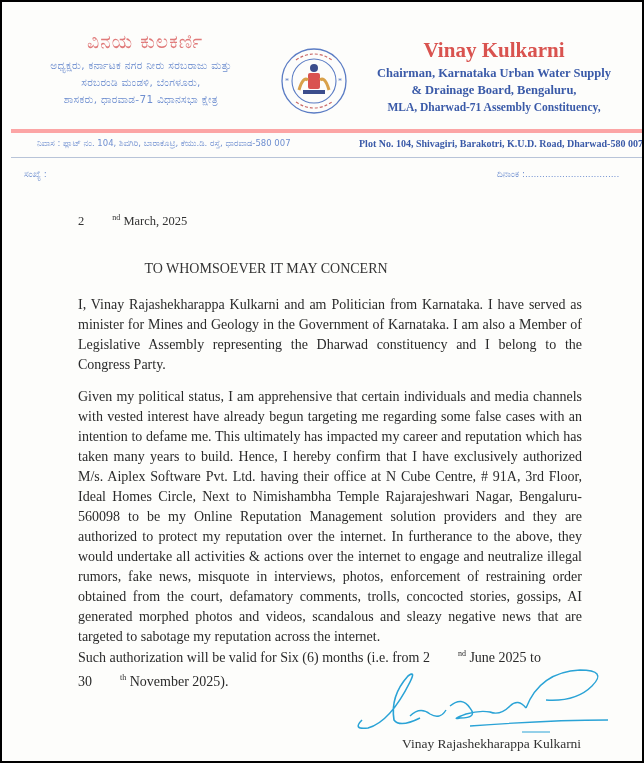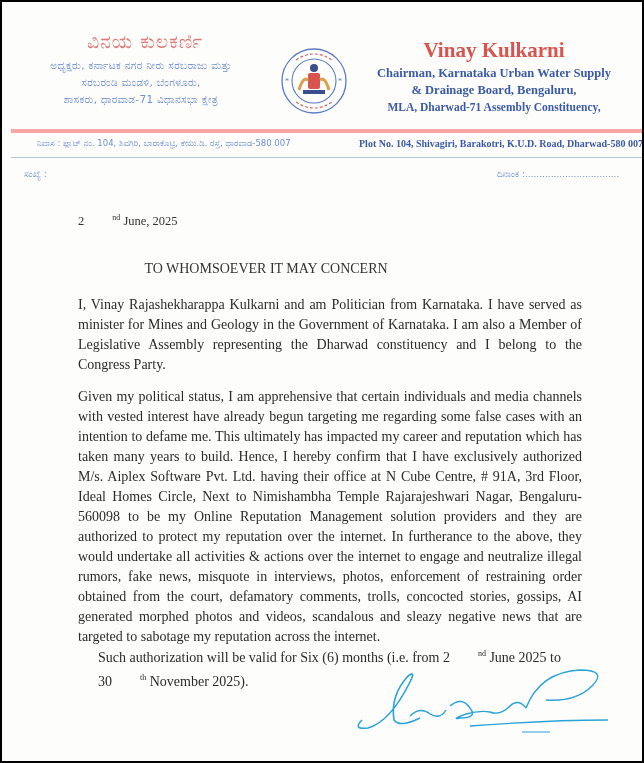--- a/index.html
+++ b/index.html
@@ -80,35 +80,36 @@
   </div>
 
   <div class="addr-bar">
     <span class="kaddr">ನಿವಾಸ : ಪ್ಲಾಟ್ ನಂ. 104, ಶಿವಗಿರಿ, ಬಾರಾಕೊಟ್ರಿ, ಕೆಯು.ಡಿ. ರಸ್ತೆ, ಧಾರವಾಡ-580 007</span>
     <span class="eaddr">Plot No. 104, Shivagiri, Barakotri, K.U.D. Road, Dharwad-580 007</span>
   </div>
 
   <div class="ref">ಸಂಖ್ಯೆ :</div>
   <div class="date-field">ದಿನಾಂಕ :.................................</div>
 
-  <div class="letter-date"><span>2</span><sup>nd</sup><span> June, 2025</span></div>
+  <div class="letter-date"><span>2</span><sup>nd</sup><span> March, 2025</span></div>
 
   <div class="subject">TO WHOMSOEVER IT MAY CONCERN</div>
 
   <div class="body-text justify" style="top:293px;">I, Vinay Rajashekharappa Kulkarni and am Politician from Karnataka. I have served as minister for Mines and Geology in the Government of Karnataka. I am also a Member of Legislative Assembly representing the Dharwad constituency and I belong to the Congress Party.</div>
 
   <div class="body-text justify" style="top:385px;">Given my political status, I am apprehensive that certain individuals and media channels with vested interest have already begun targeting me regarding some false cases with an intention to defame me. This ultimately has impacted my career and reputation which has taken many years to build. Hence, I hereby confirm that I have exclusively authorized M/s. Aiplex Software Pvt. Ltd. having their office at N Cube Centre, # 91A, 3rd Floor, Ideal Homes Circle, Next to Nimishambha Temple Rajarajeshwari Nagar, Bengaluru-560098 to be my Online Reputation Management solution providers and they are authorized to protect my reputation over the internet. In furtherance to the above, they would undertake all activities &amp; actions over the internet to engage and neutralize illegal rumors, fake news, misquote in interviews, photos, enforcement of restraining order obtained from the court, defamatory comments, trolls, concocted stories, gossips, AI generated morphed photos and videos, scandalous and sleazy negative news that are targeted to sabotage my reputation across the internet.</div>
 
-  <div class="body-text" style="top:642px;margin-left:20px;"><span>Such authorization will be valid for Six (6) months (i.e. from 2</span><sup>nd</sup><span> June 2025 to 30</span><sup>th</sup><span> November 2025).</span></div>
+  <div class="body-text" style="top:642px;"><span>Such authorization will be valid for Six (6) months (i.e. from 2</span><sup>nd</sup><span> June 2025 to 30</span><sup>th</sup><span> November 2025).</span></div>
 
   <div class="sig">
     <svg width="260" height="80" viewBox="0 0 260 80">
       <path d="M12 58 Q2 68 18 66 Q40 60 60 20 Q66 8 58 14 Q40 34 44 58 Q50 66 70 56" fill="none" stroke="#2aa3d6" stroke-width="1.6"></path>
       <path d="M60 54 Q70 44 80 52 Q90 58 96 48" fill="none" stroke="#2aa3d6" stroke-width="1.4"></path>
       <path d="M100 44 Q112 34 120 46 Q128 56 110 56 Q100 58 116 52 Q130 48 140 50 Q150 54 160 44 Q168 36 176 46" fill="none" stroke="#2aa3d6" stroke-width="1.4"></path>
       <path d="M176 46 Q190 10 230 8 Q258 8 242 24 Q226 40 196 38" fill="none" stroke="#2aa3d6" stroke-width="1.4"></path>
       <path d="M120 64 Q200 58 258 58" fill="none" stroke="#2aa3d6" stroke-width="1.3"></path>
       <path d="M172 70 L200 70" stroke="#2aa3d6" stroke-width="1"></path>
     </svg>
   </div>
 
+  <div class="signame">Vinay Rajashekharappa Kulkarni</div>
 
 </div>
 
 </body></html>

